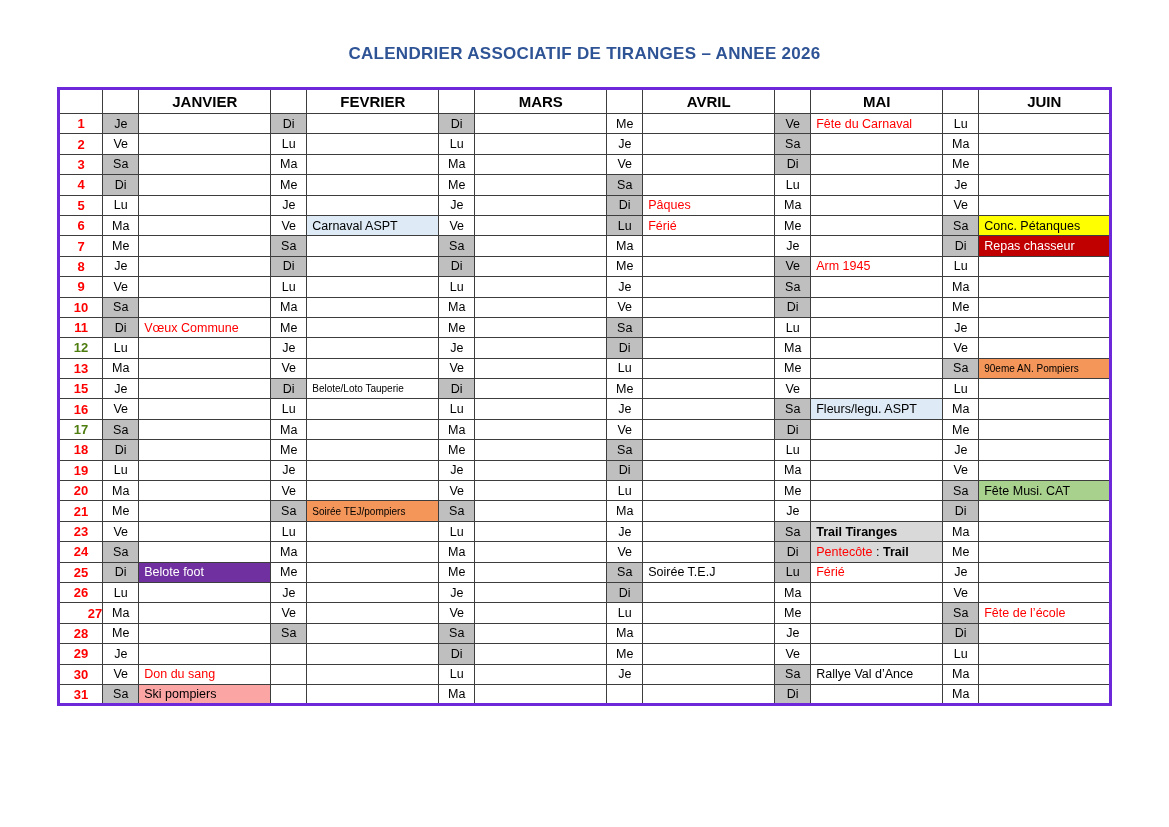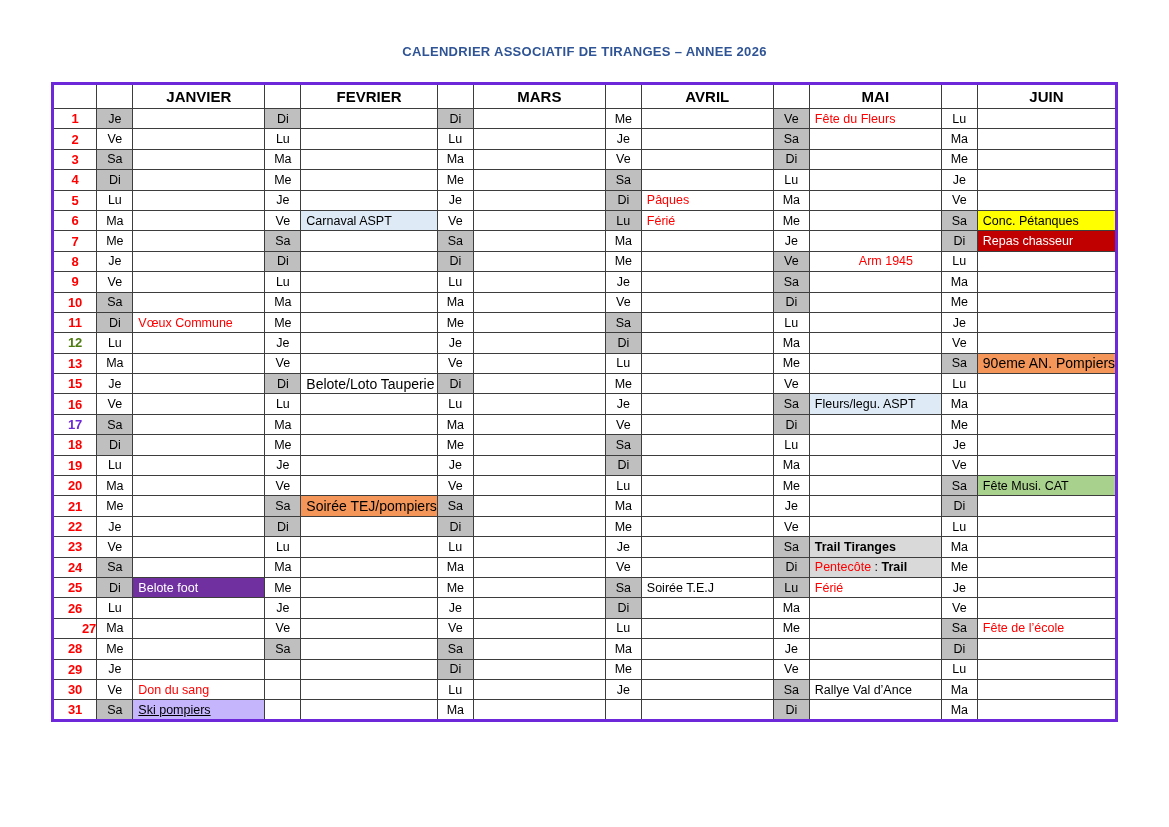--- a/index.html
+++ b/index.html
@@ -7,21 +7,21 @@
     padding: 0;
     background: #ffffff;
     width: 1169px;
     height: 827px;
     font-family: "Liberation Sans", sans-serif;
     overflow: hidden;
   }
   .page-title {
     text-align: center;
     margin: 44px 0 0 0;
-    font-size: 13px;
+    font-size: 17px;
     font-weight: 700;
     letter-spacing: 0.3px;
   }
   table.calendar {
     border-collapse: collapse;
     table-layout: fixed;
     margin: 23px auto 0 auto;
     border: 3px solid #6d28d9;
   }
   col.c-num   { width: 35px;  }
@@ -53,21 +53,21 @@
     font-size: 12.5px;
     color: #000000;
   }
   td.dow.shaded { background: #BFBFBF; }
   td.event {
     font-size: 12.5px;
     text-align: left;
     padding-left: 5px;
     color: #000000;
   }
-  td.event.small { font-size: 14px; }
+  td.event.small { font-size: 10px; }
 </style>
 </head>
 <body>
 
 <div class="page-title" style="color: rgb(47, 84, 150);">CALENDRIER ASSOCIATIF DE TIRANGES – ANNEE 2026</div>
 
 <table class="calendar">
   <colgroup>
     <col class="c-num">
     <col class="c-dow">
@@ -105,21 +105,21 @@
         <td class="num" style="color: rgb(255, 0, 0);">1</td>
         <td class="dow shaded">Je</td>
         <td class="event"></td>
         <td class="dow shaded">Di</td>
         <td class="event"></td>
         <td class="dow shaded">Di</td>
         <td class="event"></td>
         <td class="dow">Me</td>
         <td class="event"></td>
         <td class="dow shaded">Ve</td>
-        <td class="event"><span style="color: rgb(255, 0, 0);">Fête du Fleurs</span></td>
+        <td class="event"><span style="color: rgb(255, 0, 0);">Fête du Carnaval</span></td>
         <td class="dow">Lu</td>
         <td class="event"></td>
       </tr>
       <tr>
         <td class="num" style="color: rgb(255, 0, 0);">2</td>
         <td class="dow">Ve</td>
         <td class="event"></td>
         <td class="dow">Lu</td>
         <td class="event"></td>
         <td class="dow">Lu</td>
@@ -210,21 +210,21 @@
         <td class="num" style="color: rgb(255, 0, 0);">8</td>
         <td class="dow">Je</td>
         <td class="event"></td>
         <td class="dow shaded">Di</td>
         <td class="event"></td>
         <td class="dow shaded">Di</td>
         <td class="event"></td>
         <td class="dow">Me</td>
         <td class="event"></td>
         <td class="dow shaded">Ve</td>
-        <td class="event"><span style="color: rgb(255, 0, 0); margin-left: 44px;">Arm 1945</span></td>
+        <td class="event"><span style="color: rgb(255, 0, 0);">Arm 1945</span></td>
         <td class="dow">Lu</td>
         <td class="event"></td>
       </tr>
       <tr>
         <td class="num" style="color: rgb(255, 0, 0);">9</td>
         <td class="dow">Ve</td>
         <td class="event"></td>
         <td class="dow">Lu</td>
         <td class="event"></td>
         <td class="dow">Lu</td>
@@ -320,21 +320,21 @@
         <td class="dow">Lu</td>
         <td class="event"></td>
         <td class="dow">Je</td>
         <td class="event"></td>
         <td class="dow shaded">Sa</td>
         <td class="event" style="background: rgb(222, 235, 247);"><span>Fleurs/legu. ASPT</span></td>
         <td class="dow">Ma</td>
         <td class="event"></td>
       </tr>
       <tr>
-        <td class="num" style="color: #6d28d9; margin-top: 12px;">17</td>
+        <td class="num" style="color: #4d7c0f; margin-top: 12px;">17</td>
         <td class="dow shaded">Sa</td>
         <td class="event"></td>
         <td class="dow">Ma</td>
         <td class="event"></td>
         <td class="dow">Ma</td>
         <td class="event"></td>
         <td class="dow">Ve</td>
         <td class="event"></td>
         <td class="dow shaded">Di</td>
         <td class="event"></td>
@@ -392,35 +392,20 @@
         <td class="event"></td>
         <td class="dow shaded">Sa</td>
         <td class="event small" style="background: rgb(244, 150, 90);"><span>Soirée TEJ/pompiers</span></td>
         <td class="dow shaded">Sa</td>
         <td class="event"></td>
         <td class="dow">Ma</td>
         <td class="event"></td>
         <td class="dow">Je</td>
         <td class="event"></td>
         <td class="dow shaded">Di</td>
-        <td class="event"></td>
-      </tr>
-      <tr>
-        <td class="num" style="color: rgb(255, 0, 0);">22</td>
-        <td class="dow">Je</td>
-        <td class="event"></td>
-        <td class="dow shaded">Di</td>
-        <td class="event"></td>
-        <td class="dow shaded">Di</td>
-        <td class="event"></td>
-        <td class="dow">Me</td>
-        <td class="event"></td>
-        <td class="dow">Ve</td>
-        <td class="event"></td>
-        <td class="dow">Lu</td>
         <td class="event"></td>
       </tr>
       <tr>
         <td class="num" style="color: rgb(255, 0, 0);">23</td>
         <td class="dow">Ve</td>
         <td class="event"></td>
         <td class="dow">Lu</td>
         <td class="event"></td>
         <td class="dow">Lu</td>
         <td class="event"></td>
@@ -532,21 +517,21 @@
         <td class="dow">Je</td>
         <td class="event"></td>
         <td class="dow shaded">Sa</td>
         <td class="event"><span>Rallye Val d’Ance</span></td>
         <td class="dow">Ma</td>
         <td class="event"></td>
       </tr>
       <tr>
         <td class="num" style="color: rgb(255, 0, 0);">31</td>
         <td class="dow shaded">Sa</td>
-        <td class="event" style="background: #c4b5fd; text-decoration: underline;"><span>Ski pompiers</span></td>
+        <td class="event" style="background: #fca5a5;"><span>Ski pompiers</span></td>
         <td class="dow"></td>
         <td class="event"></td>
         <td class="dow">Ma</td>
         <td class="event"></td>
         <td class="dow"></td>
         <td class="event"></td>
         <td class="dow shaded">Di</td>
         <td class="event"></td>
         <td class="dow">Ma</td>
         <td class="event"></td>

